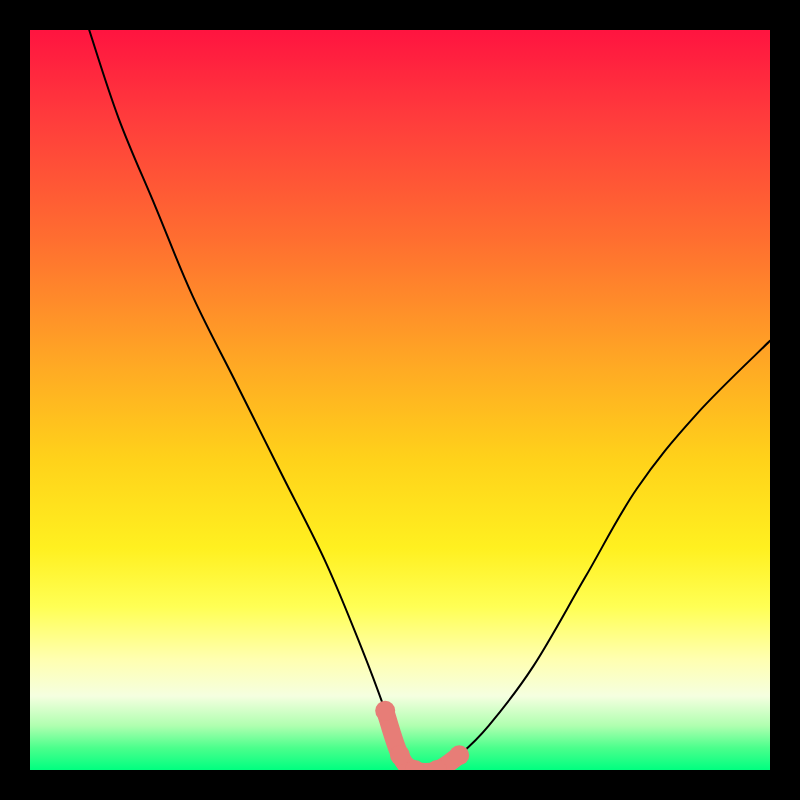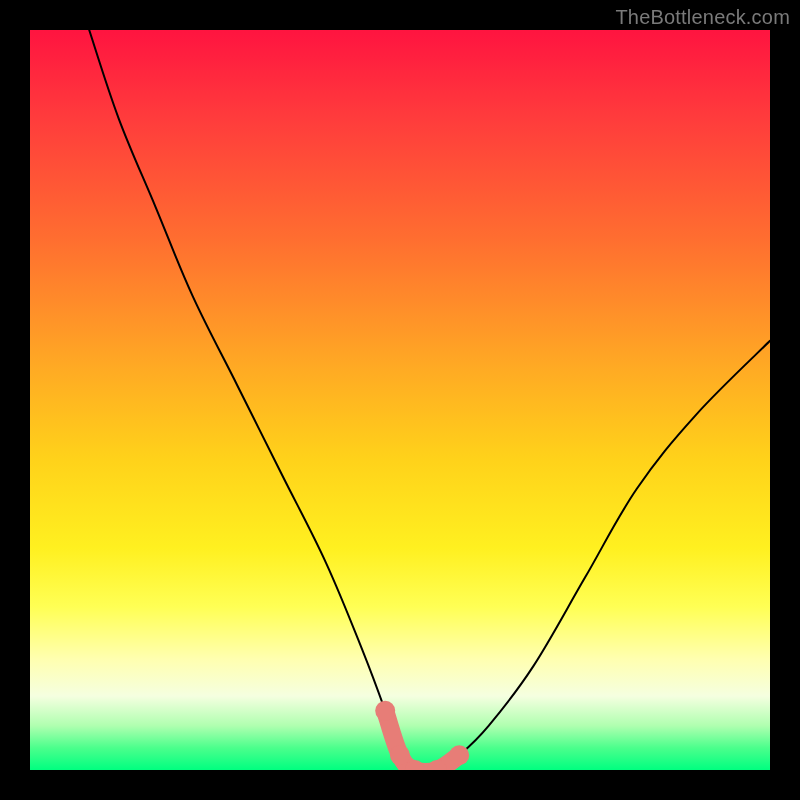--- a/index.html
+++ b/index.html
@@ -83,14 +83,13 @@
       <path id="highlight-path" class="marker-line" d="M 355.2 680.8 C 357.864 688.7919999999999 364.67199999999997 714.544 370 725.2 C 375.32800000000003 735.8560000000001 378.14 737.336 384.8 740 C 391.46000000000004 742.664 399.00800000000004 742.664 407.00000000000006 740 C 414.9920000000001 737.336 425.204 727.864 429.2 725.2" stroke="#e77d77"></path>
       <g id="highlight-dots">
           <circle cx="355.2" cy="680.8" r="10" class="dot" fill="#e77d77"></circle>
           <circle cx="370" cy="725.2" r="10" class="dot" fill="#e77d77"></circle>
           <circle cx="384.8" cy="740" r="10" class="dot" fill="#e77d77"></circle>
           <circle cx="407.00000000000006" cy="740" r="10" class="dot" fill="#e77d77"></circle>
           <circle cx="429.2" cy="725.2" r="10" class="dot" fill="#e77d77"></circle>
         </g>
     </svg>
   </div>
-  <div class="watermark">TheBottleneck.com</div>
 </div>
 
 </body></html>

